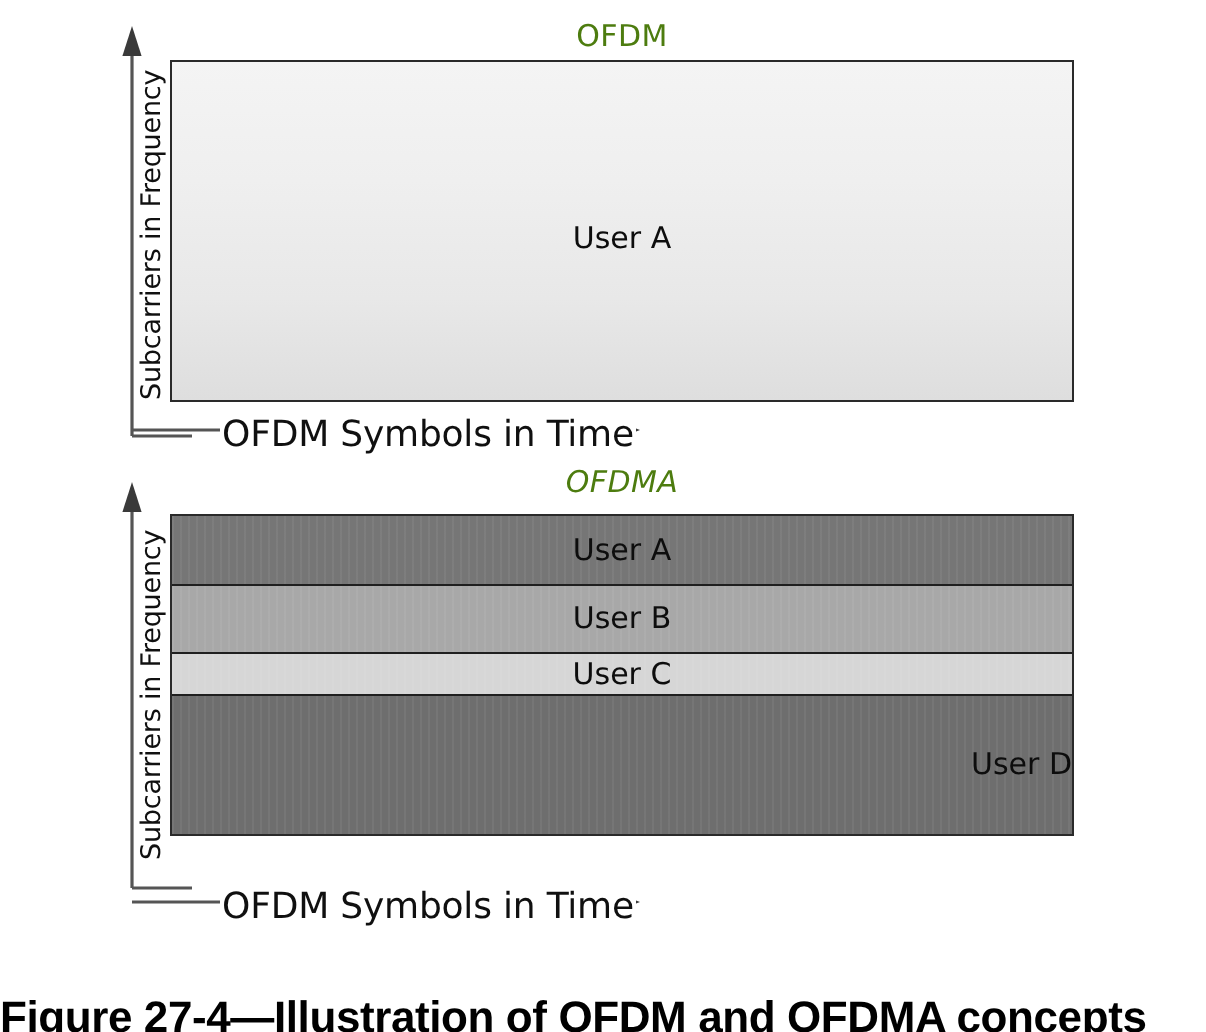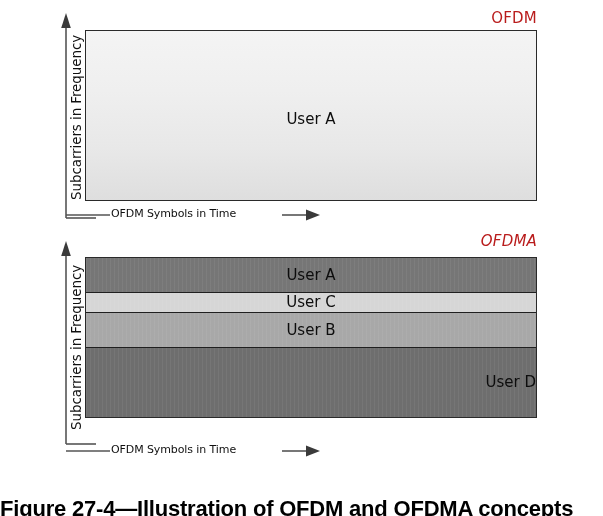--- a/index.html
+++ b/index.html
@@ -12,24 +12,24 @@
     height: 516px;
     position: relative;
     font-family: "DejaVu Sans", sans-serif;
     color: #101010;
     overflow: hidden;
   }
 
   
   .panel-title {
     position: absolute;
-    text-align: right;
+    text-align: center;
     font-size: 15px;
     font-family: "DejaVu Sans", sans-serif;
-    color: #b91c1c;
+    color: #4d7c0f;
     letter-spacing: 0.2px;
     white-space: nowrap;
   }
 
   
   .plot-box {
     position: absolute;
     box-sizing: border-box;
     border: 1.5px solid #2a2a2a;
     overflow: hidden;
@@ -112,21 +112,21 @@
     transform: rotate(-90deg);
     font-size: 13.5px;
     font-family: "DejaVu Sans", sans-serif;
     color: #101010;
     white-space: nowrap;
     letter-spacing: -0.1px;
   }
 
   .haxis-label {
     position: absolute;
-    font-size: 11px;
+    font-size: 18px;
     font-family: "DejaVu Sans", sans-serif;
     color: #101010;
     white-space: nowrap;
     letter-spacing: -0.1px;
     background: #ffffff;
     padding: 0 1px;
   }
 
   
   #figure-caption {
@@ -180,26 +180,26 @@
 </svg>
 
 <div class="vaxis-label" style="left:68px; top:430px;">Subcarriers in Frequency</div>
 
 <div class="plot-box" id="ofdma-box">
 
   <div class="user-band" style="height:35px; background:#767676;">
     <span class="band-label">User A</span>
   </div>
 
+  <div class="user-band" style="height:35px; background:#a8a8a8;">
+    <span class="band-label">User B</span>
+  </div>
+
   <div class="user-band" style="height:21px; background:#d6d6d6;">
     <span class="band-label">User C</span>
-  </div>
-
-  <div class="user-band" style="height:35px; background:#a8a8a8;">
-    <span class="band-label">User B</span>
   </div>
 
   <div class="user-band" style="height:70px; background:#6e6e6e;">
     <span class="band-label">User D</span>
   </div>
 </div>
 
 <svg class="axis-svg" style="left:66px; top:441px;" width="260" height="20">
   <line x1="0" y1="10" x2="44" y2="10" stroke="#555555" stroke-width="1.6"></line>
   <line x1="216" y1="10" x2="243" y2="10" stroke="#555555" stroke-width="1.6"></line>

